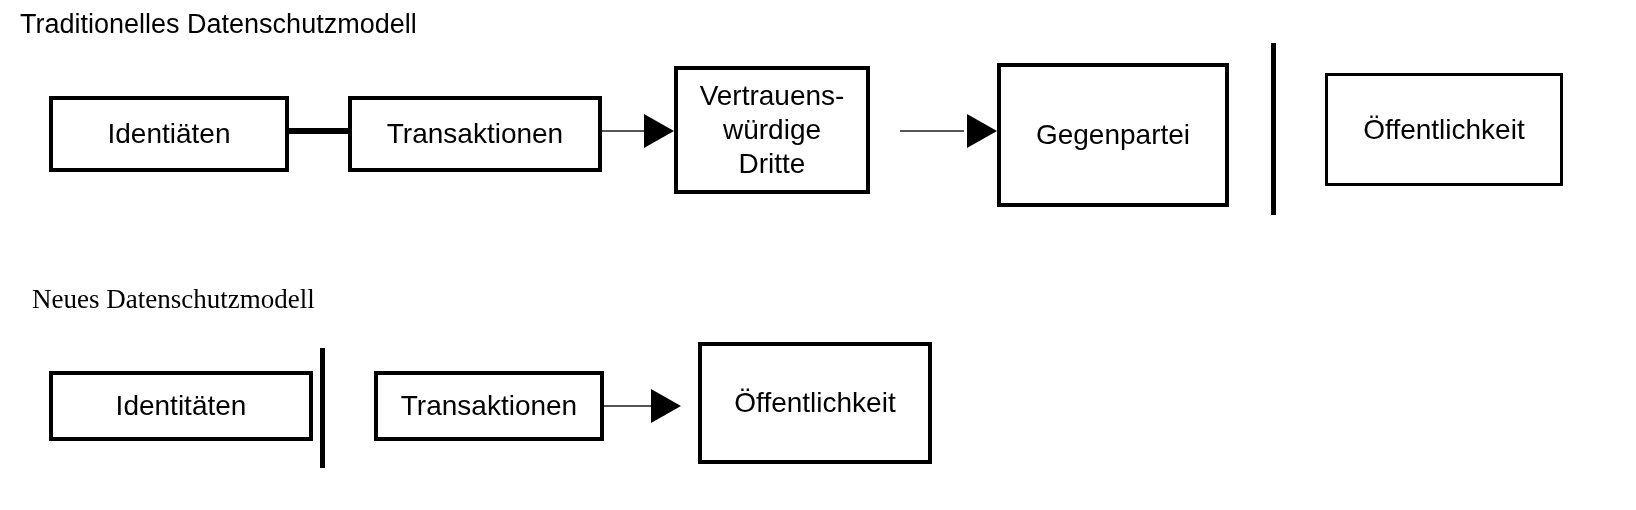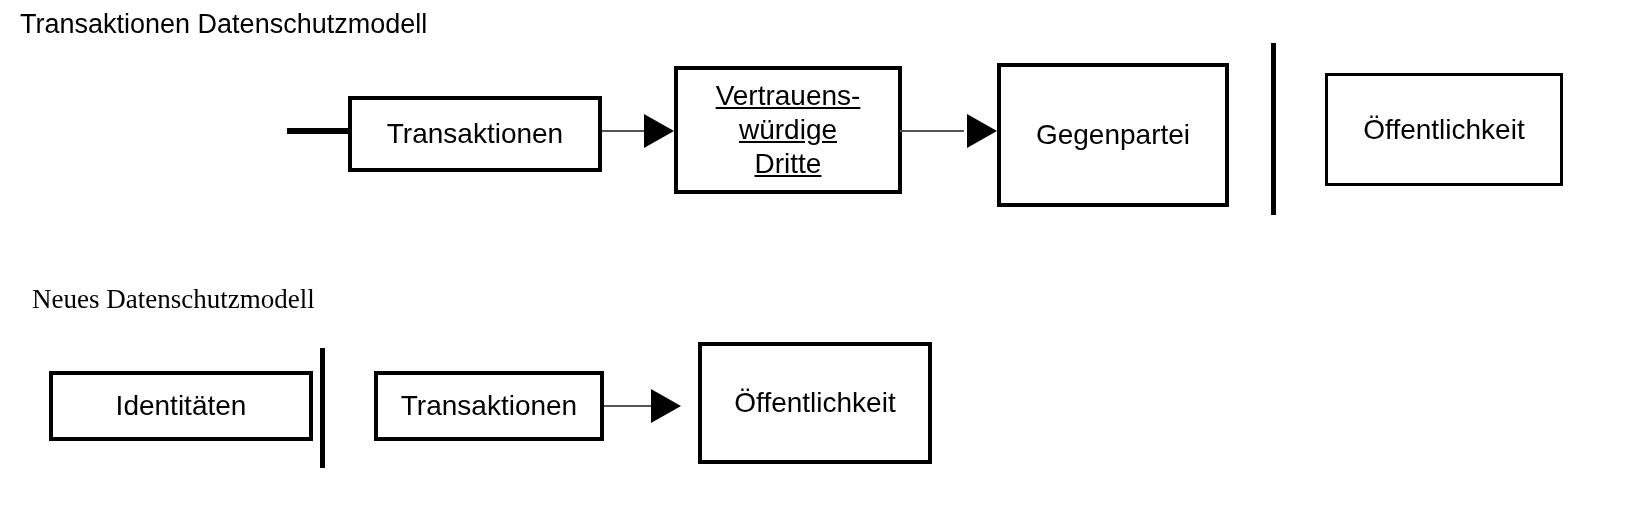--- a/index.html
+++ b/index.html
@@ -73,33 +73,36 @@
     border-top: 17px solid transparent;
     border-bottom: 17px solid transparent;
     border-left: 30px solid #000000;
   }
 </style>
 </head>
 <body>
 
 <div class="canvas">
 
-  <div class="section-title" style="left:20px; top:8px;">Transaktionen Datenschutzmodell</div>
+  <div class="section-title" style="left:20px; top:8px;">Traditionelles Datenschutzmodell</div>
 
+  <div class="node" style="left:49px; top:96px; width:240px; height:76px;">
+    <span class="node-label">Identiäten</span>
+  </div>
 
   <div class="edge-line edge-thick" style="left:287px; top:128px; width:63px;"></div>
 
   <div class="node" style="left:348px; top:96px; width:254px; height:76px;">
     <span class="node-label">Transaktionen</span>
   </div>
 
   <div class="edge-line edge-thin" style="left:602px; top:130px; width:52px;"></div>
   <div class="arrow-head" style="left:644px; top:114px;"></div>
 
-  <div class="node" style="left:674px; top:66px; width:228px; height:128px;text-decoration:underline;">
+  <div class="node" style="left:674px; top:66px; width:196px; height:128px;">
     <span class="node-label">Vertrauens-
 würdige
 Dritte</span>
   </div>
 
   <div class="edge-line edge-thin" style="left:900px; top:130px; width:64px;"></div>
   <div class="arrow-head" style="left:967px; top:114px;"></div>
 
   <div class="node" style="left:997px; top:63px; width:232px; height:144px;">
     <span class="node-label">Gegenpartei</span>

